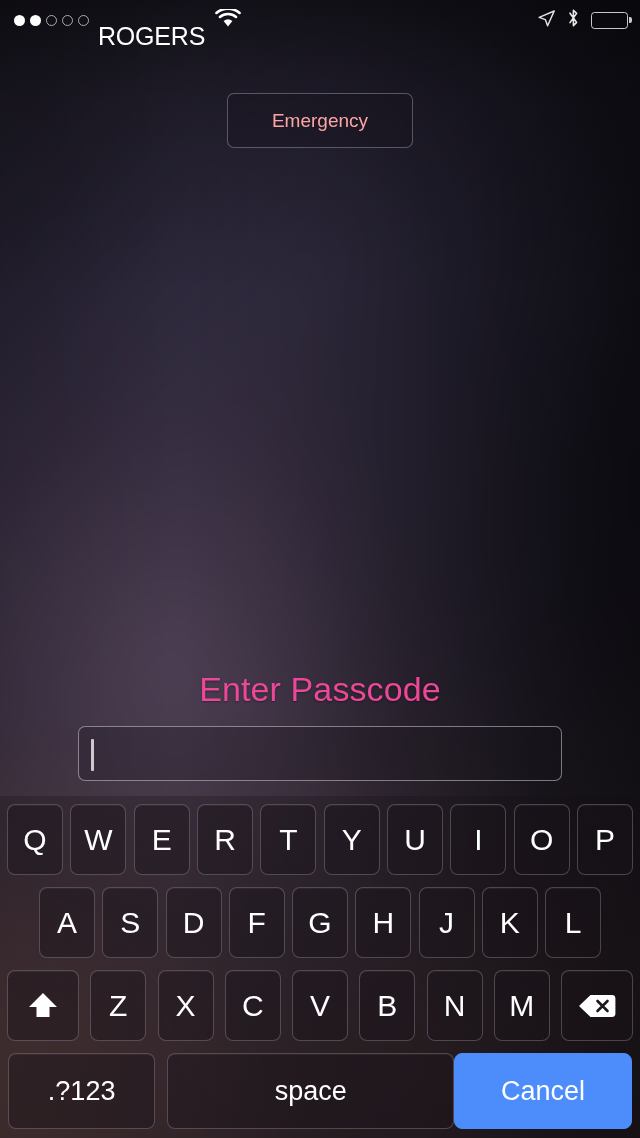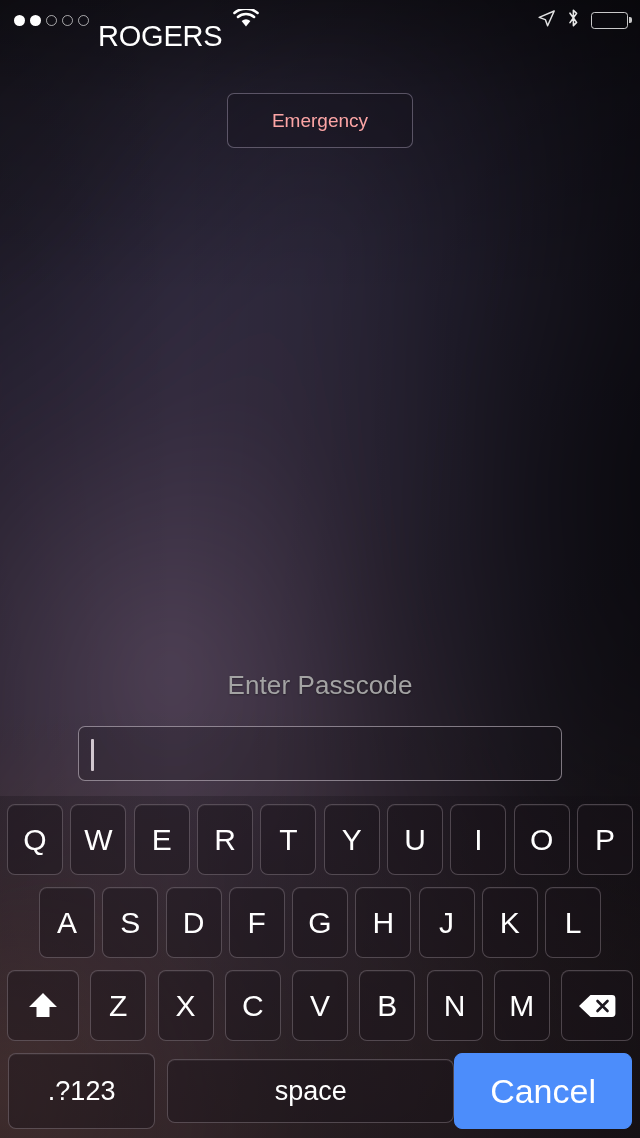--- a/index.html
+++ b/index.html
@@ -69,21 +69,21 @@
   .dot {
     width: 11px; height: 11px;
     border-radius: 50%;
     border: 1.4px solid rgba(255,255,255,0.92);
   }
   .dot.on { background: #ffffff; }
   .dot.off { background: transparent; border-color: rgba(255,255,255,0.62); }
 
   .carrier {
     color: #ffffff;
-    font-size: 29px;
+    font-size: 25px;
     letter-spacing: -0.2px;
     line-height: 1;
     margin-right: 10px;
     margin-top: 32px;
   }
 
   .sb-right { gap: 11px; }
   .battery {
     position: relative;
     width: 37px; height: 17px;
@@ -122,22 +122,22 @@
     z-index: 30;
     cursor: pointer;
   }
 
   
   .prompt-title {
     position: absolute;
     left: 0; top: 670px;
     width: 640px;
     text-align: center;
-    color: #a3a3a3;
-    font-size: 26px;
+    color: #ec4899;
+    font-size: 34px;
     letter-spacing: 0.1px;
     z-index: 30;
     text-shadow: 0 1px 2px rgba(0,0,0,0.35);
   }
 
   .passfield {
     position: absolute;
     left: 78px; top: 726px;
     width: 484px; height: 55px;
     border: 1px solid rgba(214,202,214,0.55);
@@ -187,24 +187,24 @@
     display: flex;
     align-items: center;
     justify-content: center;
     cursor: pointer;
     box-shadow: inset 0 1px 0 rgba(255,255,255,0.05);
   }
   .key.letter { width: 56px; }
   .key.shift, .key.backspace { width: 72px; }
 
   .key.mode   { width: 154px; height: 76px; font-size: 27px; }
-  .key.space  { width: 300px; height: 64px; font-size: 27px; margin-left: 12px; }
+  .key.space  { width: 300px; height: 76px; font-size: 27px; margin-left: 12px; }
   .key.cancel {
     width: 186px; height: 76px;
-    font-size: 34px;
+    font-size: 27px;
     background: #4c8dfb;
     border: 1px solid #4c8dfb;
     box-shadow: none;
   }
 
   .shift-glyph { width: 34px; height: 32px; display: block; }
   .bksp-glyph  { width: 40px; height: 30px; display: block; }
 </style>
 </head>
 <body>

